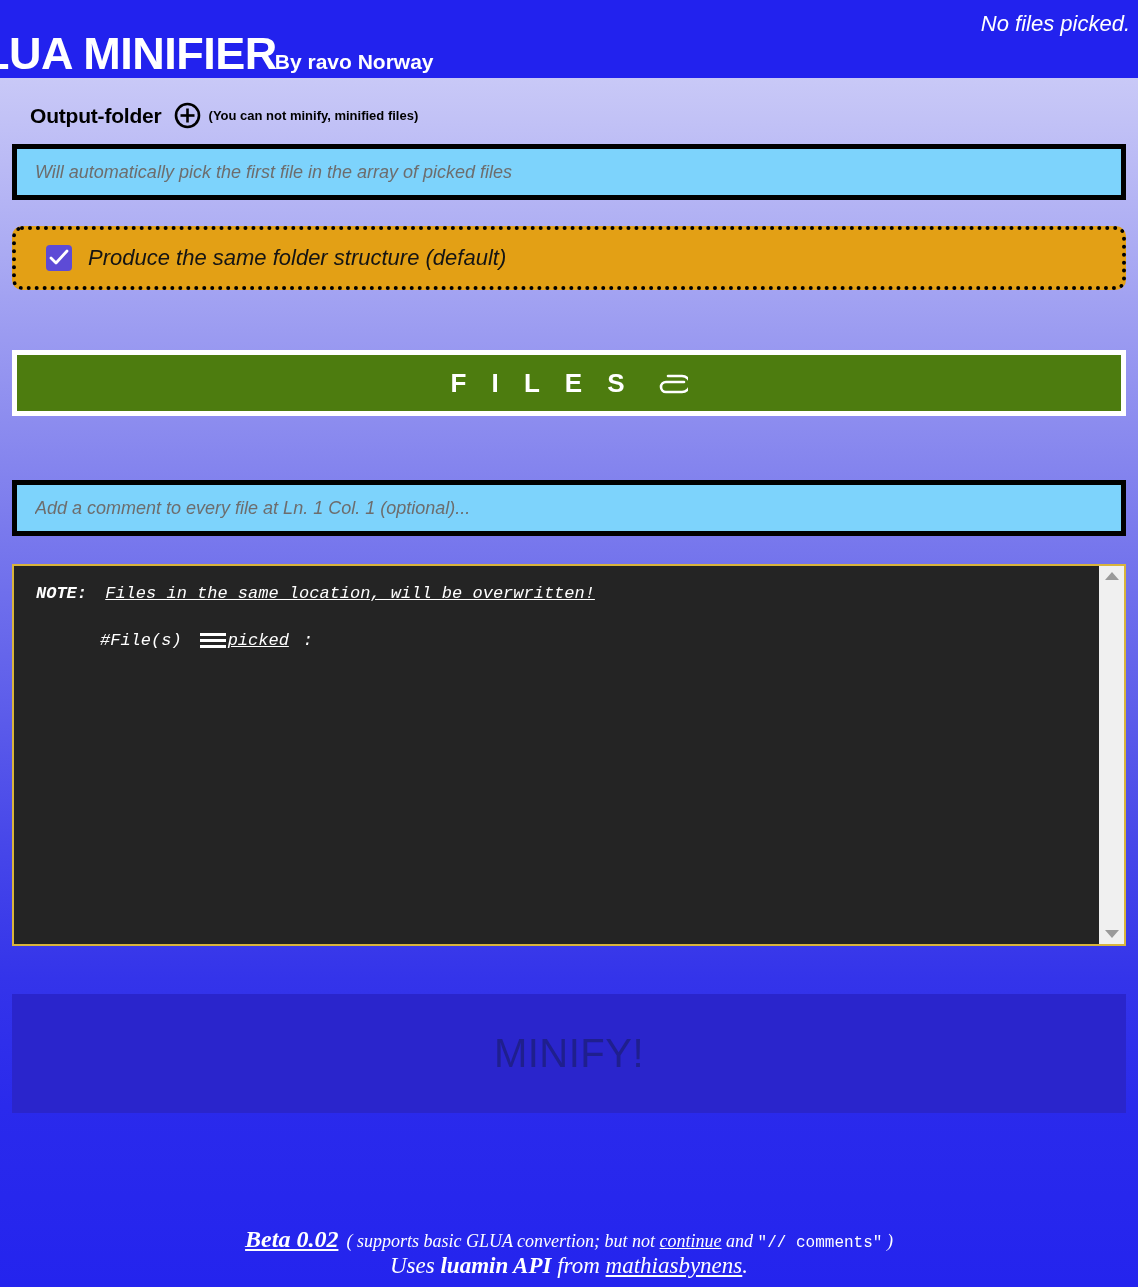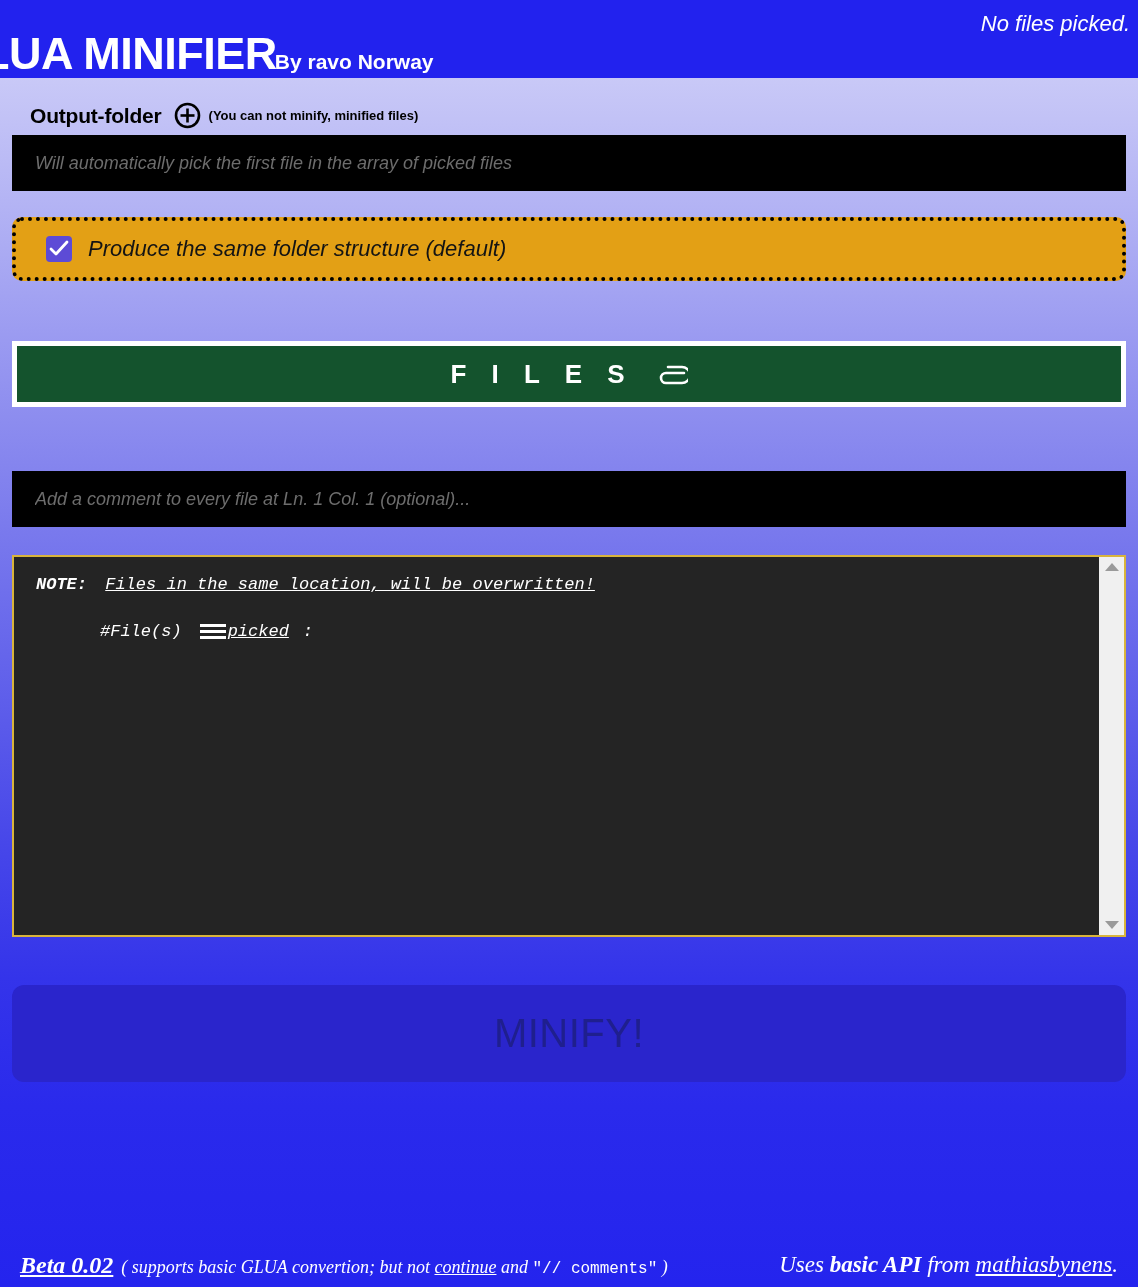--- a/index.html
+++ b/index.html
@@ -90,29 +90,30 @@
   .out-note {
     font-size: 13px;
     font-weight: bold;
     color: #000000;
   }
 
   .text-field {
     box-sizing: border-box;
     width: 100%;
     height: 56px;
-    background: #000000;
+    background: #7dd3fc;
     border: 5px solid #000000;
     font-family: "Liberation Sans", sans-serif;
     font-size: 18px;
     font-style: italic;
     color: #6d6d6d;
     padding: 0 18px;
     outline: none;
     display: block;
+    margin-top: 9px;
   }
   .text-field::placeholder {
     color: #6d6d6d;
     opacity: 1;
     font-style: italic;
   }
 
   .struct-box {
     box-sizing: border-box;
     margin-top: 26px;
@@ -137,21 +138,21 @@
     font-size: 22px;
     font-style: italic;
     color: #141414;
     margin-left: 16px;
   }
 
   .big-btn {
     box-sizing: border-box;
     width: 100%;
     height: 66px;
-    background: #14532d;
+    background: #4d7c0f;
     border: 5px solid #ffffff;
     color: #ffffff;
     font-family: "Liberation Sans", sans-serif;
     font-size: 26px;
     font-weight: bold;
     letter-spacing: 9px;
     display: flex;
     align-items: center;
     justify-content: center;
     cursor: pointer;
@@ -232,44 +233,45 @@
     border-right: 7px solid transparent;
   }
   .arr-up { border-bottom: 8px solid #9a9a9a; }
   .arr-dn { border-top: 8px solid #9a9a9a; }
 
   
   .minify {
     box-sizing: border-box;
     width: 100%;
     margin-top: 48px;
-    height: 97px;
+    height: 119px;
     background: #2a25cc;
     border: none;
-    border-radius: 12px;
+    border-radius: 0;
     color: #1f1f8e;
     font-family: "Liberation Sans", sans-serif;
     font-size: 40px;
     letter-spacing: 0.5px;
     cursor: default;
     outline: none;
   }
 
   
   .footer {
     position: absolute;
     left: 0; right: 0;
     bottom: 8px;
     display: flex;
-    align-items: flex-start;
+    align-items: center;
     justify-content: space-between;
-    padding: 0 20px;
+    padding: 0 12px;
     box-sizing: border-box;
     font-family: "Liberation Serif", serif;
     color: #ffffff;
+    flex-direction: column;
   }
   .foot-left { display: flex; align-items: baseline; }
   .beta {
     font-size: 24px;
     font-style: italic;
     font-weight: bold;
     text-decoration: underline;
   }
   .foot-note {
     font-size: 18px;
@@ -356,14 +358,14 @@
   </div>
 
   <button class="minify">MINIFY!</button>
 </div>
 
 <div class="footer">
   <div class="foot-left">
     <span class="beta">Beta 0.02</span>
     <span class="foot-note"><span>( supports basic GLUA convertion; but not </span><u>continue</u><span> and </span><span class="mono-q">"// comments"</span><span> )</span></span>
   </div>
-  <div class="foot-right"><span>Uses </span><b>basic API</b><span> from </span><u>mathiasbynens</u><span>.</span></div>
+  <div class="foot-right"><span>Uses </span><b>luamin API</b><span> from </span><u>mathiasbynens</u><span>.</span></div>
 </div>
 
 </body></html>

